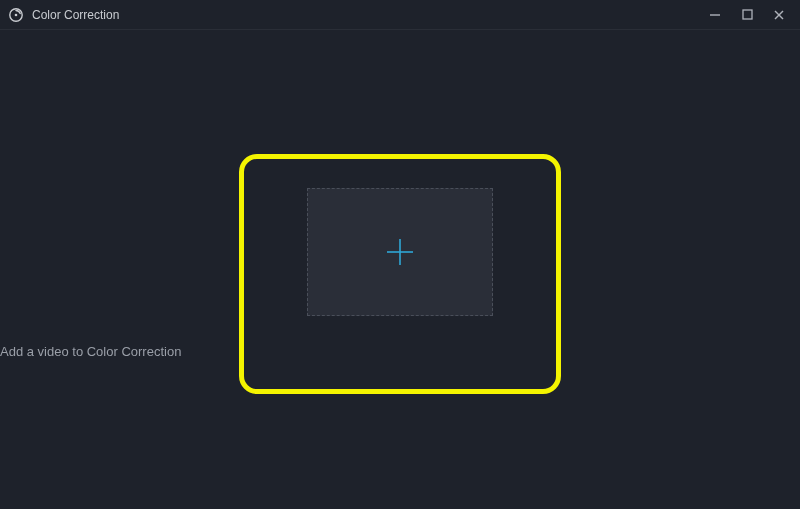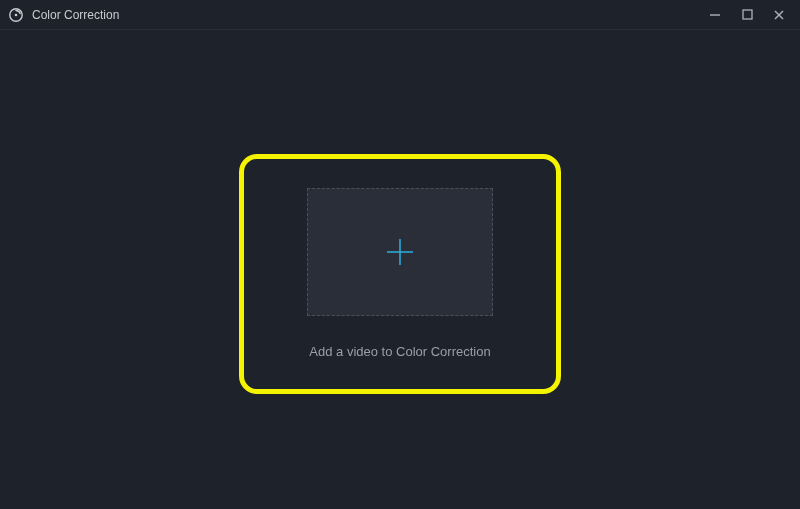--- a/index.html
+++ b/index.html
@@ -64,21 +64,21 @@
     display: flex;
     align-items: center;
     justify-content: center;
     cursor: pointer;
   }
   .plus-icon svg { display: block; }
   .drop-label {
     position: absolute;
     left: 0; right: 0;
     top: 314px; 
-    text-align: center;
+    text-align: left;
     font-size: 13px;
     color: #9a9fa8;
   }
 </style>
 </head>
 <body>
 
 <div class="titlebar">
   <span class="app-icon">
     <svg width="16" height="16" viewBox="0 0 16 16">

